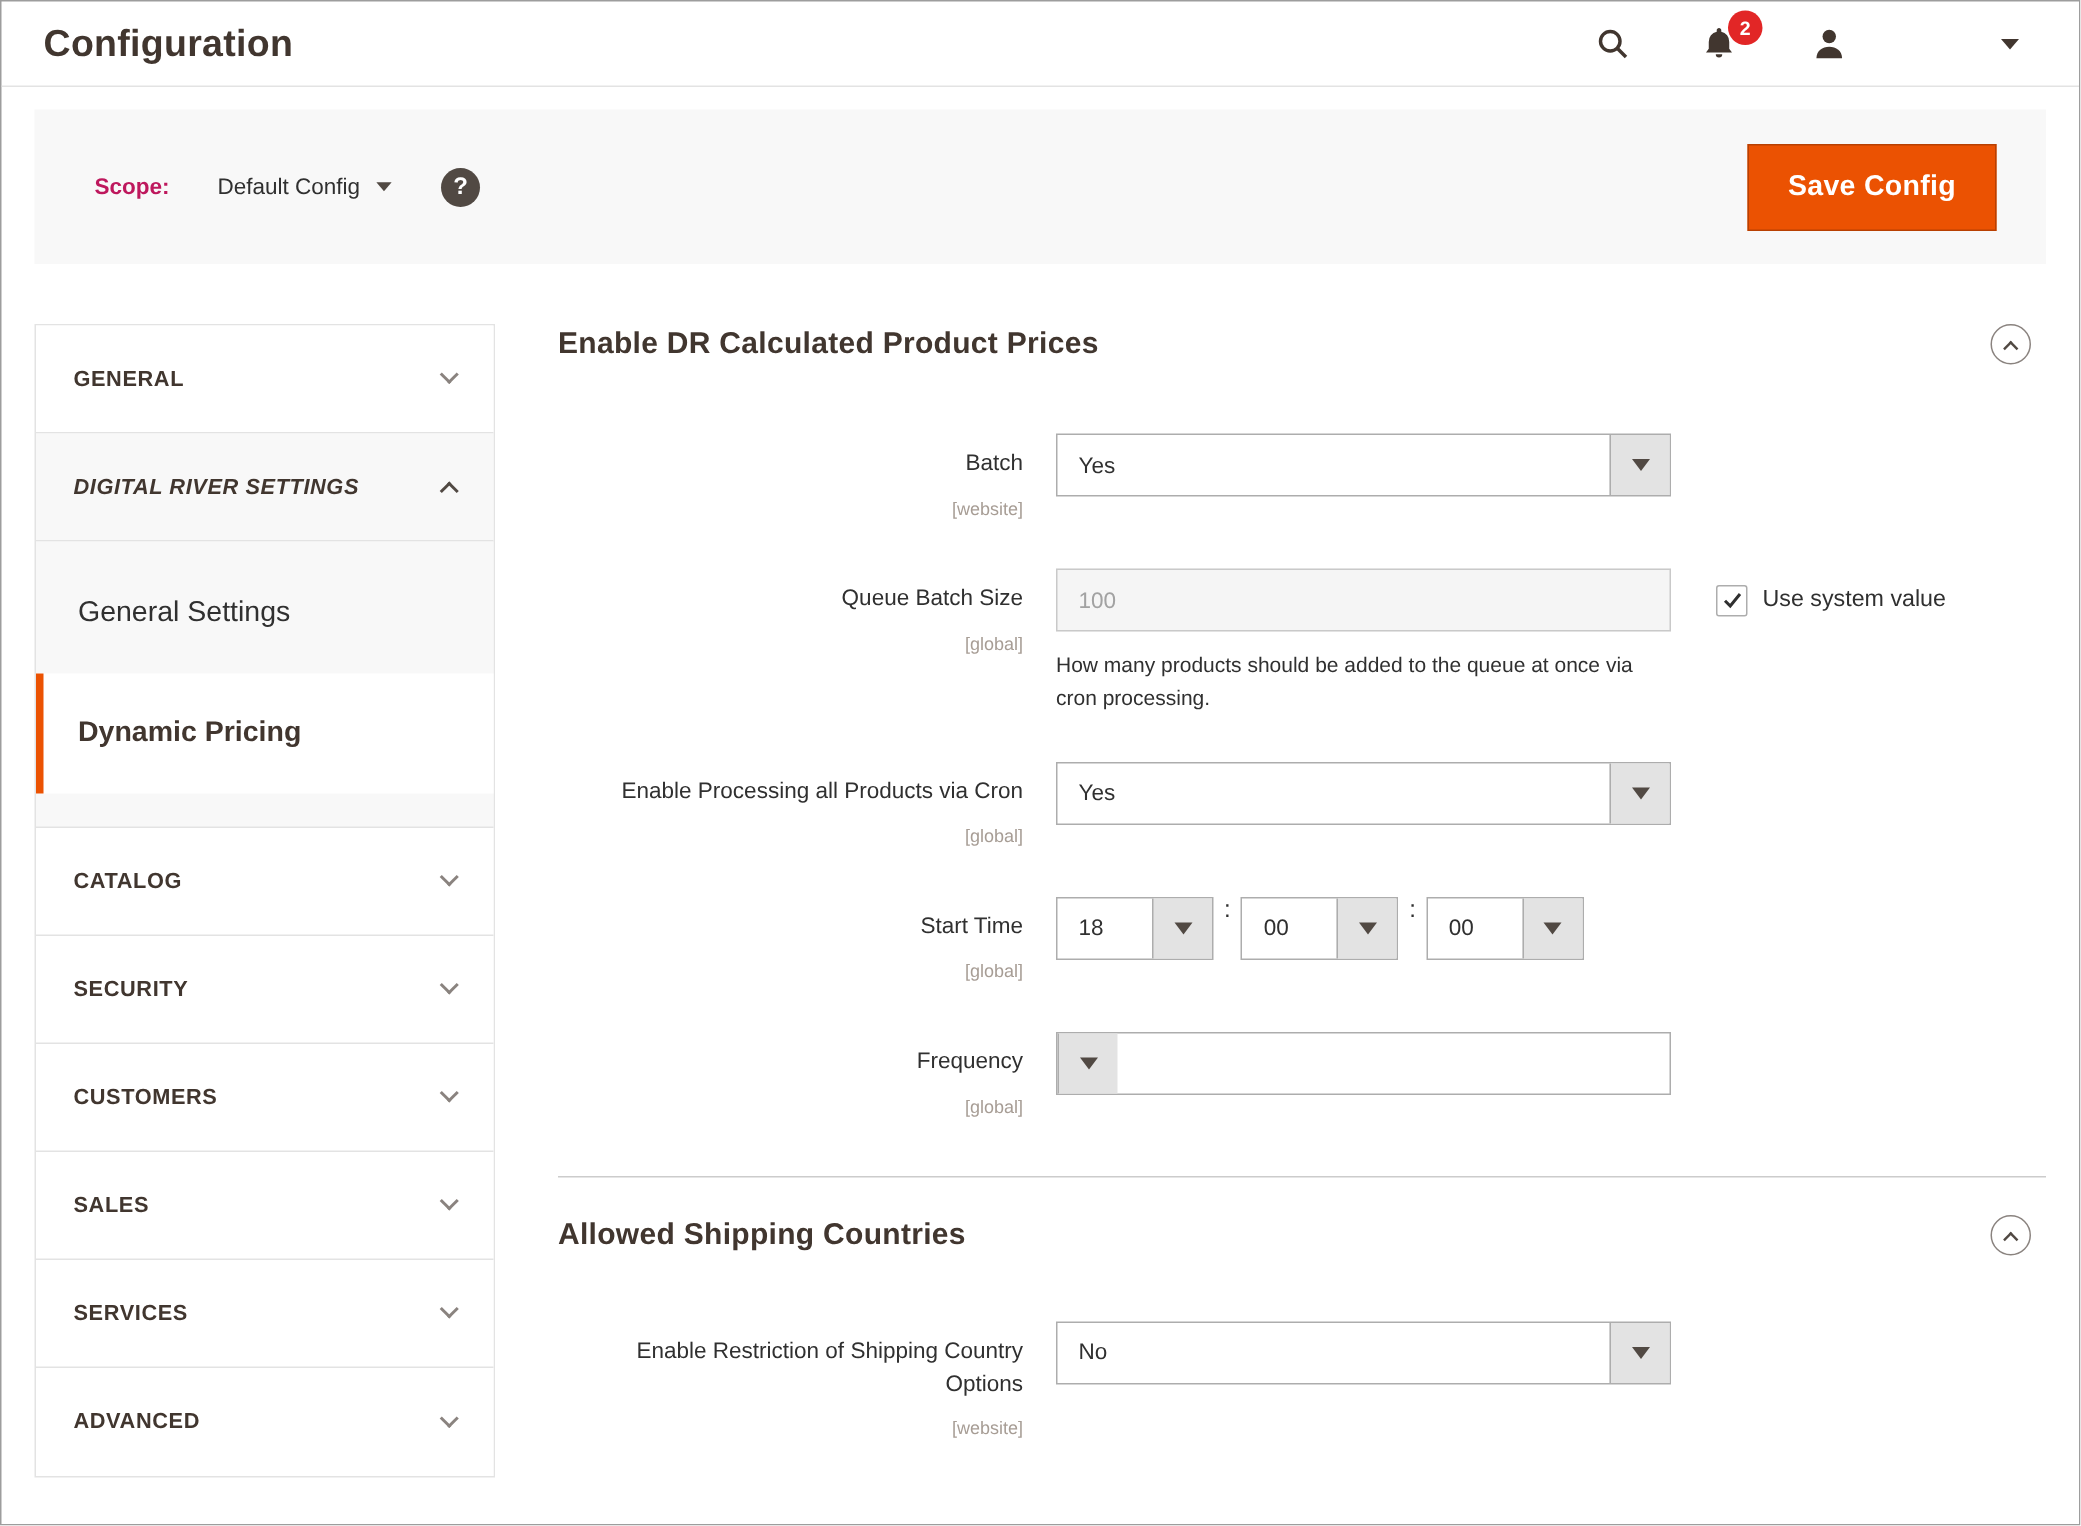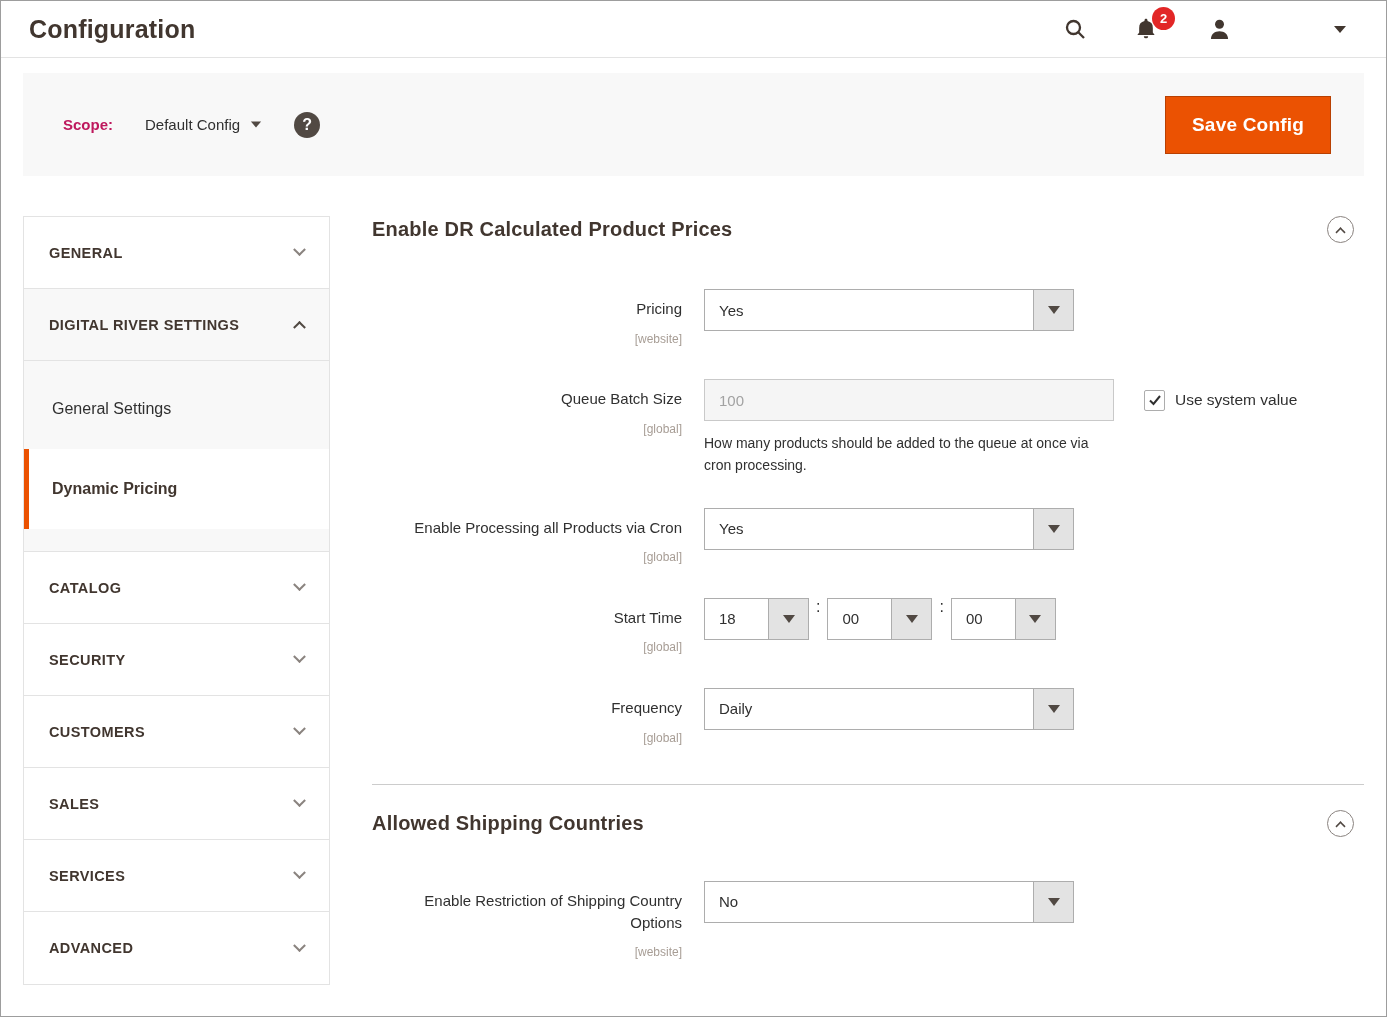--- a/index.html
+++ b/index.html
@@ -94,33 +94,33 @@
     padding: 0 25px;
     border-bottom: 1px solid #e3e3e3;
     cursor: pointer;
     background: #fff;
   }
   .nav-section:last-child { border-bottom: none; }
   .nav-section .lbl {
     font-size: 14.5px; font-weight: 700; color: #41362f;
     letter-spacing: .4px; text-transform: uppercase;
   }
-  .nav-section.expanded { background: #f8f8f8; }
+  .nav-section.expanded { background: #f8f8f8; font-style: italic; }
   .chev {
     width: 9px; height: 9px;
     border-right: 2px solid #8a837f; border-bottom: 2px solid #8a837f;
     display: inline-block; flex: none;
   }
   .chev.down { transform: rotate(45deg) translate(-2px,-2px); }
   .chev.up   { transform: rotate(-135deg) translate(-2px,-2px); border-color: #514943; }
   .subnav { background: #f8f8f8; border-bottom: 1px solid #e3e3e3; padding: 8px 0 22px 0; }
   .sub-item {
     height: 80px; display: flex; align-items: center;
     padding: 0 25px 0 28px;
-    font-size: 16px; color: #303030; cursor: pointer;
+    font-size: 19px; color: #303030; cursor: pointer;
   }
   .sub-item.active {
     background: #fff;
     border-left: 5px solid #eb5202;
     padding-left: 23px;
     font-weight: 700; color: #41362f;
   }
 
   
   .main { flex: 1; padding: 0 0 0 42px; }
@@ -141,21 +141,21 @@
   .field-label {
     width: 310px; flex: none;
     text-align: right;
     padding-top: 9px;
     font-size: 15px; color: #303030; line-height: 1.45;
   }
   .field-scope { display: block; font-size: 12px; color: #a79d95; margin-top: 11px; }
   .field-ctrl { margin-left: 22px; }
 
   .sel {
-    width: 370px; height: 42px;
+    width: 410px; height: 42px;
     border: 1px solid #adadad; background: #fff;
     display: flex; align-items: stretch; cursor: pointer;
   }
   .sel .val {
     flex: 1; display: flex; align-items: center;
     padding: 0 14px; font-size: 15px; color: #303030;
   }
   .sel .btn {
     width: 40px; flex: none;
     background: #e3e3e3; border-left: 1px solid #adadad;
@@ -286,21 +286,21 @@
 
       <div class="section-head">
         <h2 class="section-title">Enable DR Calculated Product Prices</h2>
         <span class="collapse-icon">
           <span class="chev up"></span>
         </span>
       </div>
 
       <div class="field-row">
         <div class="field-label">
-          <span>Pricing</span>
+          <span>Batch</span>
           <span class="field-scope">[website]</span>
         </div>
         <div class="field-ctrl">
           <div class="sel">
             <span class="val">Yes</span>
             <span class="btn">
                 <span class="tri"></span>
               </span>
           </div>
         </div>
@@ -371,21 +371,20 @@
         </div>
       </div>
 
       <div class="field-row">
         <div class="field-label">
           <span>Frequency</span>
           <span class="field-scope">[global]</span>
         </div>
         <div class="field-ctrl">
           <div class="sel">
-            <span class="val">Daily</span>
             <span class="btn">
                 <span class="tri"></span>
               </span>
           </div>
         </div>
       </div>
 
       <hr class="section-divider">
 
       <div class="section-head second">

